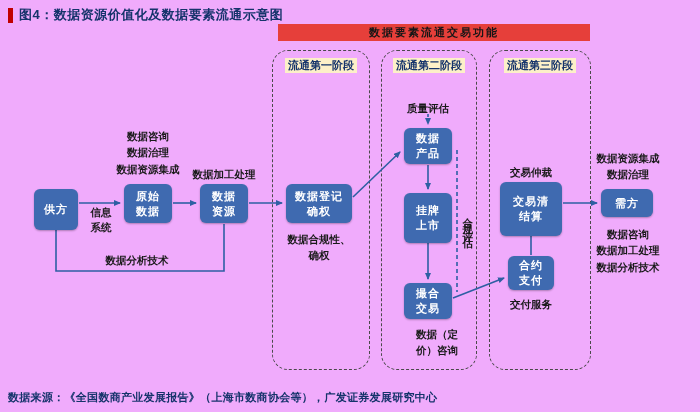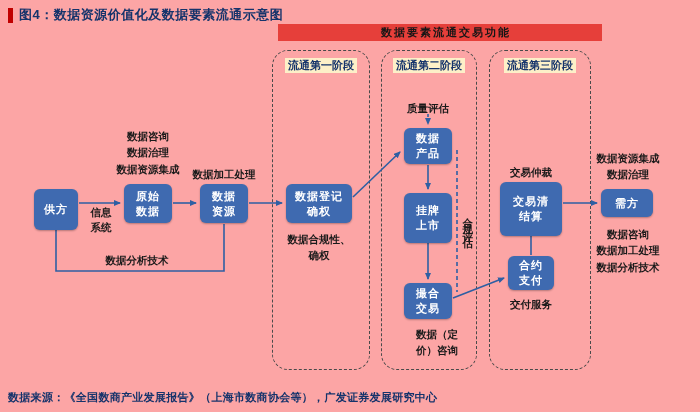--- a/index.html
+++ b/index.html
@@ -1,28 +1,28 @@
 <!DOCTYPE html>
 <html><head>
 <meta charset="utf-8">
 <style>
   html,body{margin:0;padding:0;background:#ffffff;}
   .canvas{
-    position:relative;width:700px;height:412px;background:#fca5a5;
+    position:relative;width:700px;height:412px;background:#f0abfc;
     font-family:"Liberation Sans","DejaVu Sans",sans-serif;overflow:hidden;
   }
   
   .title-row{position:absolute;top:6px;left:8px;display:flex;align-items:center;gap:6px;z-index:4;}
   .title-marker{width:5px;height:15px;background:#c00000;}
   .title-text{font-size:13px;font-weight:bold;color:#15336b;letter-spacing:.5px;}
   
   .banner{
     position:absolute;left:278px;top:24px;width:312px;height:17px;background:#e63f3a;
     color:#161616;font-size:11px;font-weight:bold;display:flex;align-items:center;
-    justify-content:center;letter-spacing:2px;z-index:2;padding-left:12px;
+    justify-content:center;letter-spacing:2px;z-index:2;
   }
   
   .stage{position:absolute;border:1.6px dashed #4a4a4a;border-radius:16px;z-index:1;background:transparent;}
   .stage-label{
     position:absolute;top:7px;left:50%;transform:translateX(-50%);
     background:#fdf0c8;color:#15336b;font-size:11px;font-weight:bold;
     white-space:nowrap;padding:1px 3px;line-height:1.2;
   }
   #stage1{left:272px;top:50px;width:96px;height:318px;}
   #stage2{left:381px;top:50px;width:94px;height:318px;}

